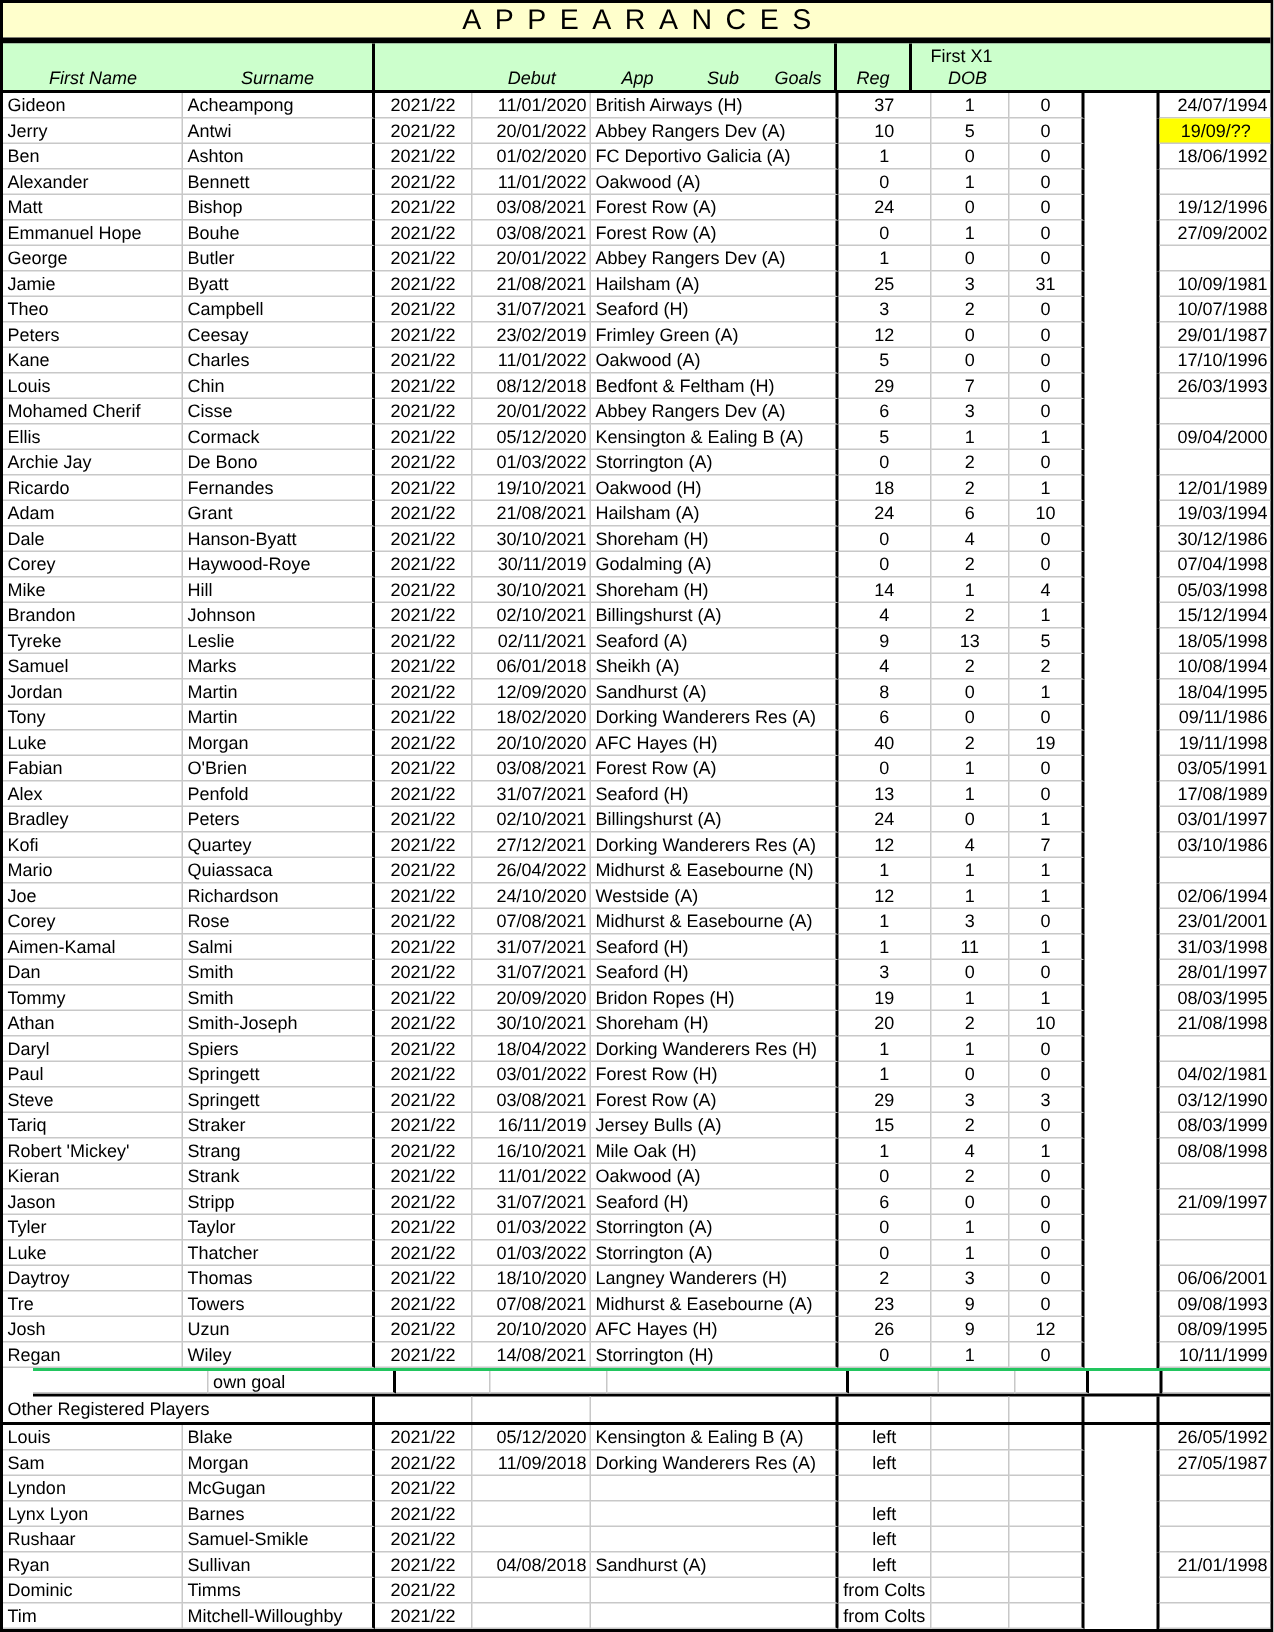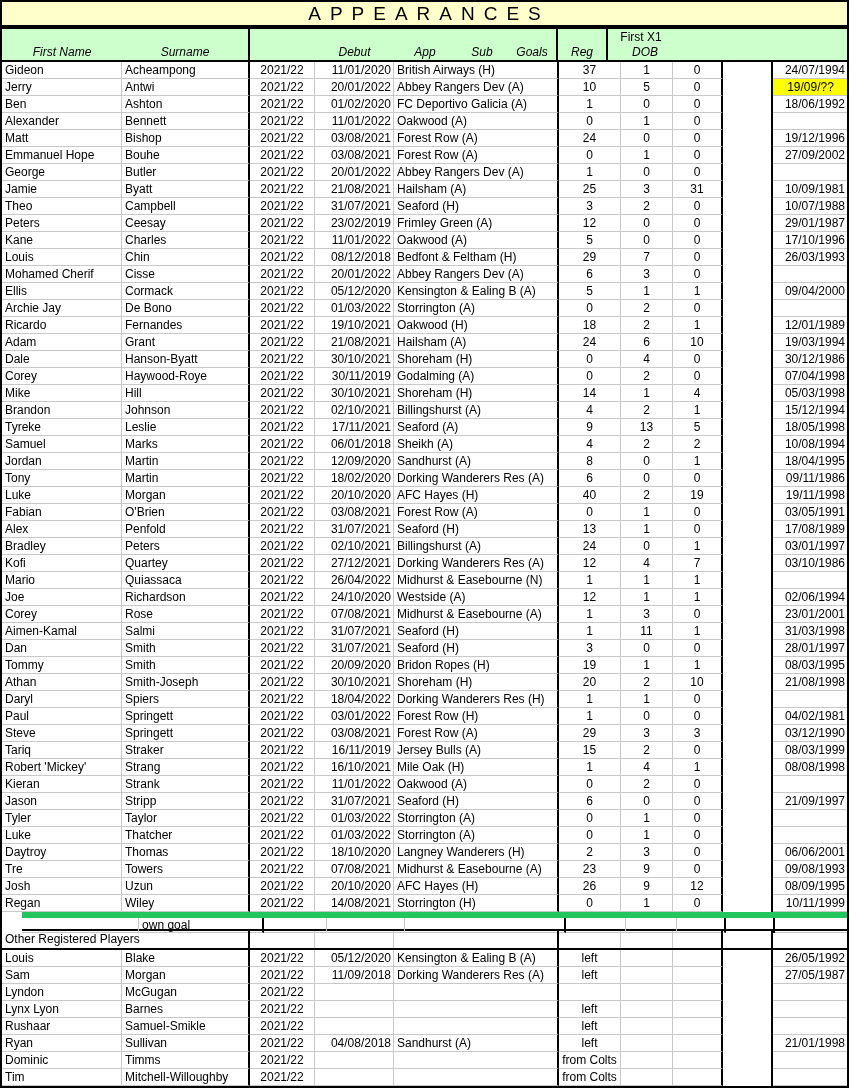--- a/index.html
+++ b/index.html
@@ -48,21 +48,21 @@
   
   .header .hcell{border-bottom:none;}
   
   .al{text-align:left;justify-content:flex-start;}
   .ac{text-align:center;justify-content:center;}
   .ar{text-align:right;justify-content:flex-end;padding-right:2px;}
   .c9.cell{border-bottom:none;}
   .hl{background:var(--highlight-bg);text-align:center;}
   
   .own-goal-row{display:flex;height:19px;box-sizing:border-box;
-    border-top:6px solid #22c55e;border-bottom:2px solid #000;font-size:12px;margin-left:20px;}
+    border-top:2px solid #22c55e;border-bottom:2px solid #000;font-size:12px;margin-left:20px;}
   .own-goal-row .cell{height:15px;line-height:14px;}
   
   .section-row{display:flex;height:19px;box-sizing:border-box;
     border-bottom:2px solid #000;font-size:12px;}
   .section-row .cell{height:17px;line-height:16px;border-bottom:none;}
   .span2{width:248px;}
 </style>
 </head>
 <body>
 
@@ -335,21 +335,21 @@
       <div class="cell c6 ac vthin">4</div>
       <div class="cell c7 ac vthin">2</div>
       <div class="cell c8 ac vthick">1</div>
       <div class="cell c9 ac vthick"></div>
       <div class="cell c10 ar">15/12/1994</div>
     </div>
       <div class="row">
       <div class="cell c1 al vthin">Tyreke</div>
       <div class="cell c2 al vthick">Leslie</div>
       <div class="cell c3 ac vthin">2021/22</div>
-      <div class="cell c4 ar vthin">17/11/2021</div>
+      <div class="cell c4 ar vthin">02/11/2021</div>
       <div class="cell c5 al vthick">Seaford (A)</div>
       <div class="cell c6 ac vthin">9</div>
       <div class="cell c7 ac vthin">13</div>
       <div class="cell c8 ac vthick">5</div>
       <div class="cell c9 ac vthick"></div>
       <div class="cell c10 ar">18/05/1998</div>
     </div>
       <div class="row">
       <div class="cell c1 al vthin">Samuel</div>
       <div class="cell c2 al vthick">Marks</div>

